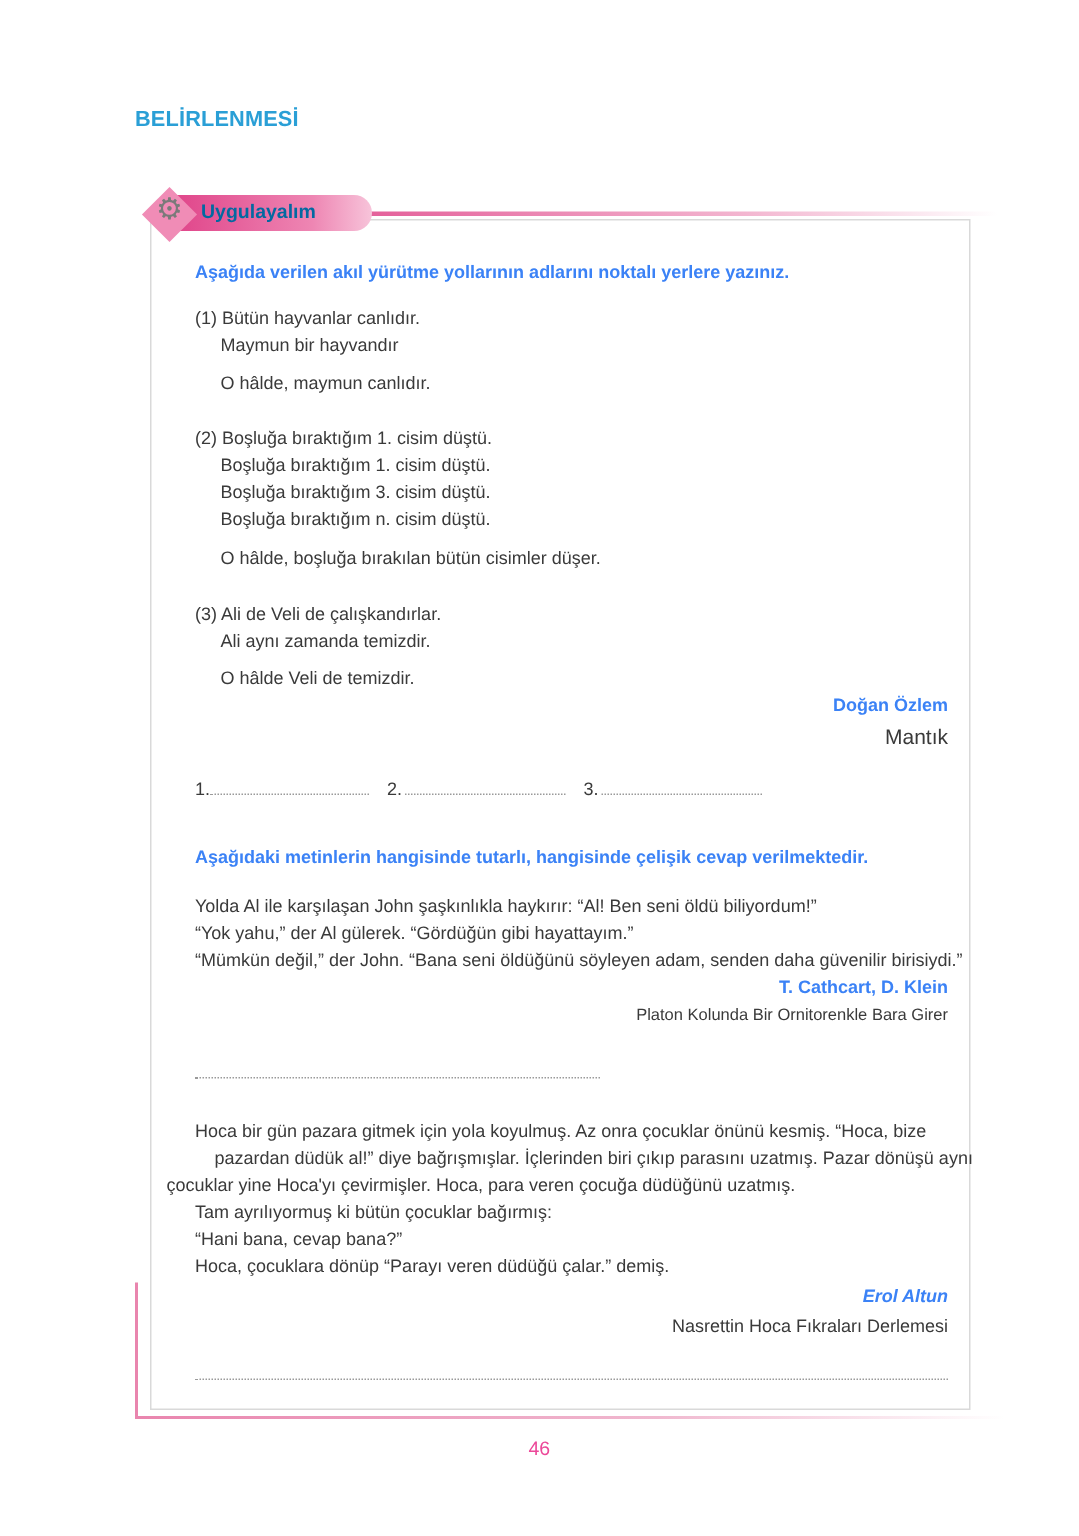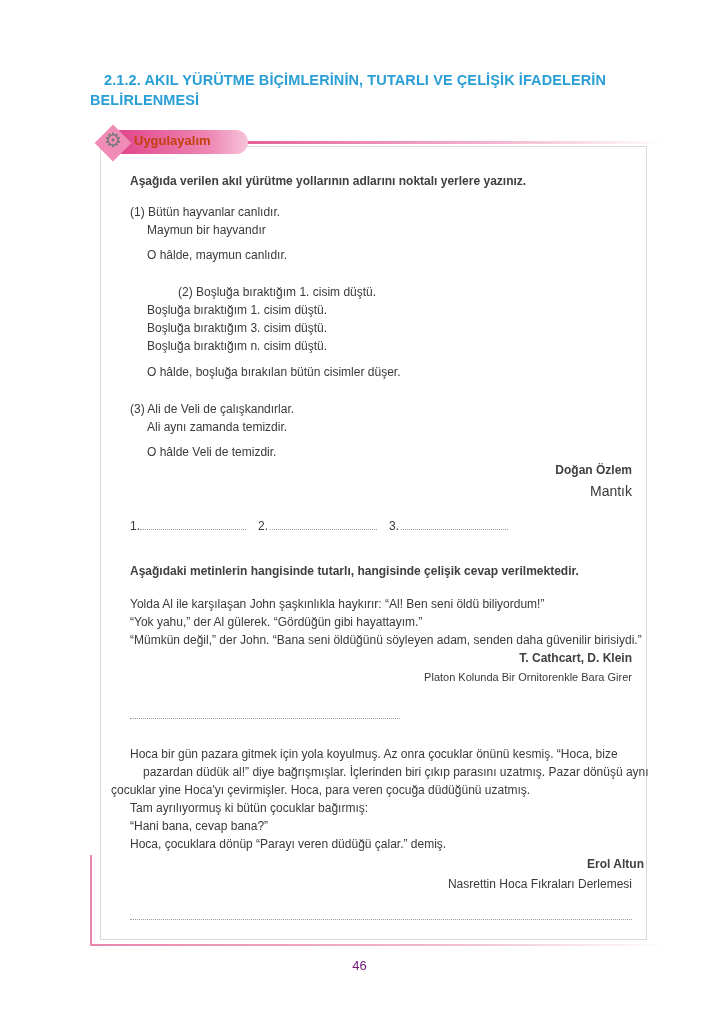--- a/index.html
+++ b/index.html
@@ -14,32 +14,31 @@
            background:linear-gradient(to right,#e4609a,#f3b6d0 60%,rgba(255,255,255,0)); }
   .pink-left { position:absolute; left:90px; top:855px; width:2px; height:90px; background:#e985ae; }
   .pink-bottom { position:absolute; left:90px; top:944px; width:580px; height:2px;
            background:linear-gradient(to right,#e985ae,#f0b8cf 60%,rgba(255,255,255,0)); }
   .badge { position:absolute; left:96px; top:126px; width:156px; height:30px; }
   .badge .pill { position:absolute; left:20px; top:4px; width:132px; height:24px;
            border-radius:0 13px 13px 0; background:linear-gradient(to right,#e0458a,#ee86b3 70%,#f7c4da); }
   .badge .diamond { position:absolute; left:4px; top:4px; width:26px; height:26px; transform:rotate(45deg);
            background:#f08cb6; }
   .badge .gear { position:absolute; left:6px; top:3px; width:22px; height:22px; font-size:20px; color:#7a7a7a; line-height:22px; text-align:center; }
-  .badge .label { position:absolute; left:38px; top:7px; color:#c2410c; font-weight:bold; font-size:13px; }
+  .badge .label { position:absolute; left:38px; top:7px; color:#0369a1; font-weight:bold; font-size:13px; }
   .t { position:absolute; font-size:12px; line-height:15px; white-space:nowrap; }
-  .b { font-weight:bold; color:#404040; }
+  .b { font-weight:bold; color:#3b82f6; }
   .r { text-align:right; }
   .dots { position:absolute; height:0; border-bottom:1px dotted #9a9a9a; }
-  .pagenum { position:absolute; left:0; width:719px; top:958px; text-align:center; font-size:13px; color:#701a75; }
+  .pagenum { position:absolute; left:0; width:719px; top:958px; text-align:center; font-size:13px; color:#ec4899; }
 </style>
 </head>
 <body>
 
 <div class="title">
-  <span class="l1">2.1.2. AKIL YÜRÜTME BİÇİMLERİNİN, TUTARLI VE ÇELİŞİK İFADELERİN</span>
   <span>BELİRLENMESİ</span>
 </div>
 
 <div class="pinkline-top"></div>
 <div class="frame"></div>
 <div class="pink-left"></div>
 <div class="pink-bottom"></div>
 
 <div class="badge">
   <div class="pill"></div>
@@ -47,21 +46,21 @@
   <div class="gear">⚙</div>
   <span class="label">Uygulayalım</span>
 </div>
 
 <div class="t b" style="left:130px;top:174px;">Aşağıda verilen akıl yürütme yollarının adlarını noktalı yerlere yazınız.</div>
 
 <div class="t" style="left:130px;top:205px;">(1) Bütün hayvanlar canlıdır.</div>
 <div class="t" style="left:147px;top:223px;">Maymun bir hayvandır</div>
 <div class="t" style="left:147px;top:248px;">O hâlde, maymun canlıdır.</div>
 
-<div class="t" style="left:130px;top:285px;margin-left:48px;">(2) Boşluğa bıraktığım 1. cisim düştü.</div>
+<div class="t" style="left:130px;top:285px;">(2) Boşluğa bıraktığım 1. cisim düştü.</div>
 <div class="t" style="left:147px;top:303px;">Boşluğa bıraktığım 1. cisim düştü.</div>
 <div class="t" style="left:147px;top:321px;">Boşluğa bıraktığım 3. cisim düştü.</div>
 <div class="t" style="left:147px;top:339px;">Boşluğa bıraktığım n. cisim düştü.</div>
 <div class="t" style="left:147px;top:365px;">O hâlde, boşluğa bırakılan bütün cisimler düşer.</div>
 
 <div class="t" style="left:130px;top:402px;">(3) Ali de Veli de çalışkandırlar.</div>
 <div class="t" style="left:147px;top:420px;">Ali aynı zamanda temizdir.</div>
 <div class="t" style="left:147px;top:445px;">O hâlde Veli de temizdir.</div>
 
 <div class="t b r" style="right:87px;top:463px;">Doğan Özlem</div>
@@ -83,18 +82,18 @@
 <div class="t r" style="right:87px;top:670px;font-size:11px;">Platon Kolunda Bir Ornitorenkle Bara Girer</div>
 
 <div class="dots" style="left:130px;top:718px;width:270px;"></div>
 
 <div class="t" style="left:130px;top:747px;">Hoca bir gün pazara gitmek için yola koyulmuş. Az onra çocuklar önünü kesmiş. “Hoca, bize</div>
 <div class="t" style="left:111px;top:765px;padding-left:32px;">pazardan düdük al!” diye bağrışmışlar. İçlerinden biri çıkıp parasını uzatmış. Pazar dönüşü aynı</div>
 <div class="t" style="left:111px;top:783px;">çocuklar yine Hoca'yı çevirmişler. Hoca, para veren çocuğa düdüğünü uzatmış.</div>
 <div class="t" style="left:130px;top:801px;">Tam ayrılıyormuş ki bütün çocuklar bağırmış:</div>
 <div class="t" style="left:130px;top:819px;">“Hani bana, cevap bana?”</div>
 <div class="t" style="left:130px;top:837px;">Hoca, çocuklara dönüp “Parayı veren düdüğü çalar.” demiş.</div>
-<div class="t b r" style="right:75px;top:857px;">Erol Altun</div>
+<div class="t b r" style="right:87px;top:857px;font-style:italic;">Erol Altun</div>
 <div class="t r" style="right:87px;top:877px;">Nasrettin Hoca Fıkraları Derlemesi</div>
 
 <div class="dots" style="left:130px;top:919px;width:502px;"></div>
 
 <div class="pagenum">46</div>
 
 </body></html>

